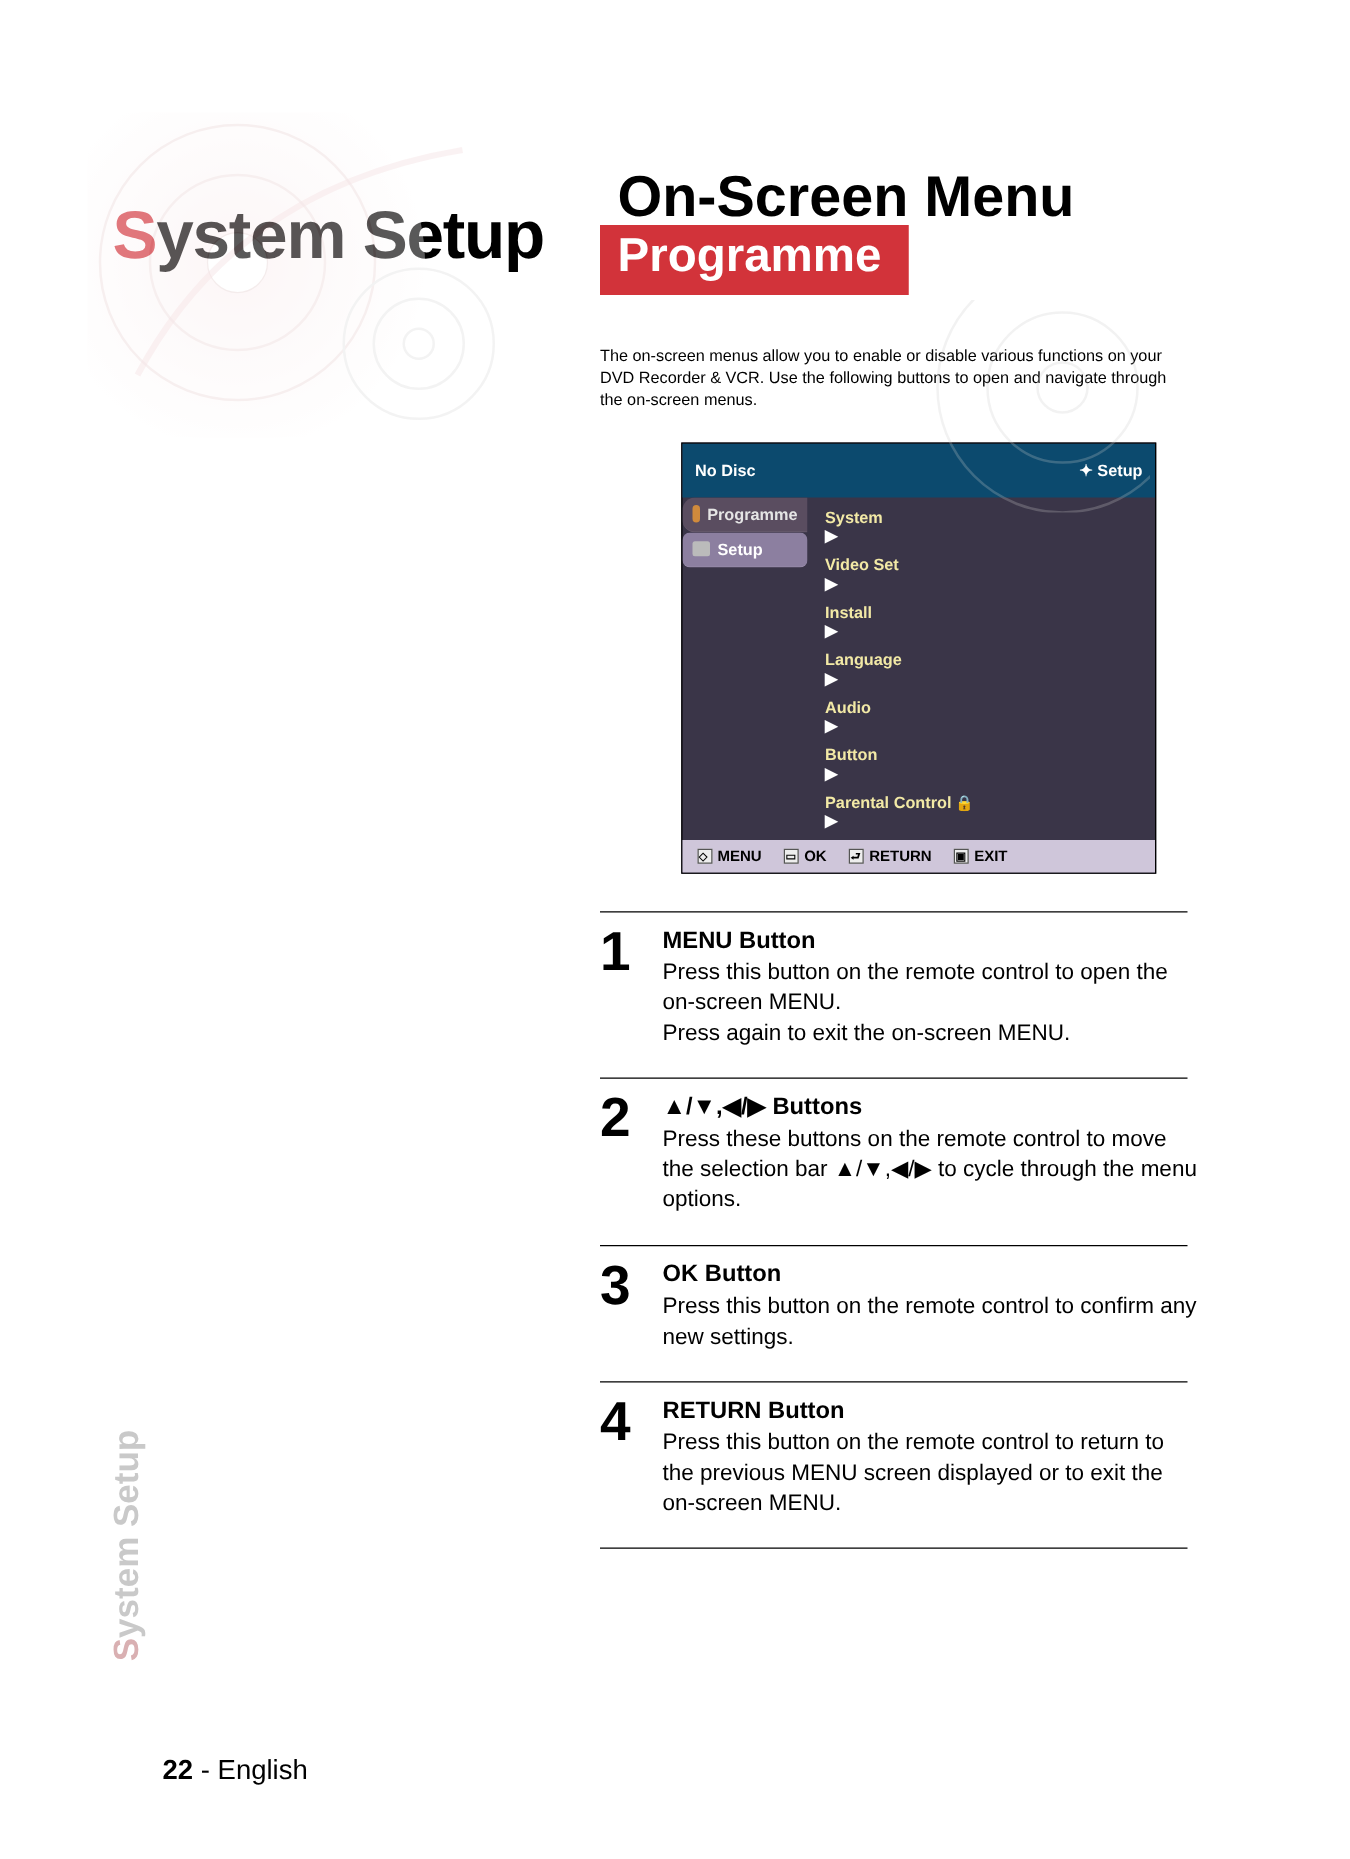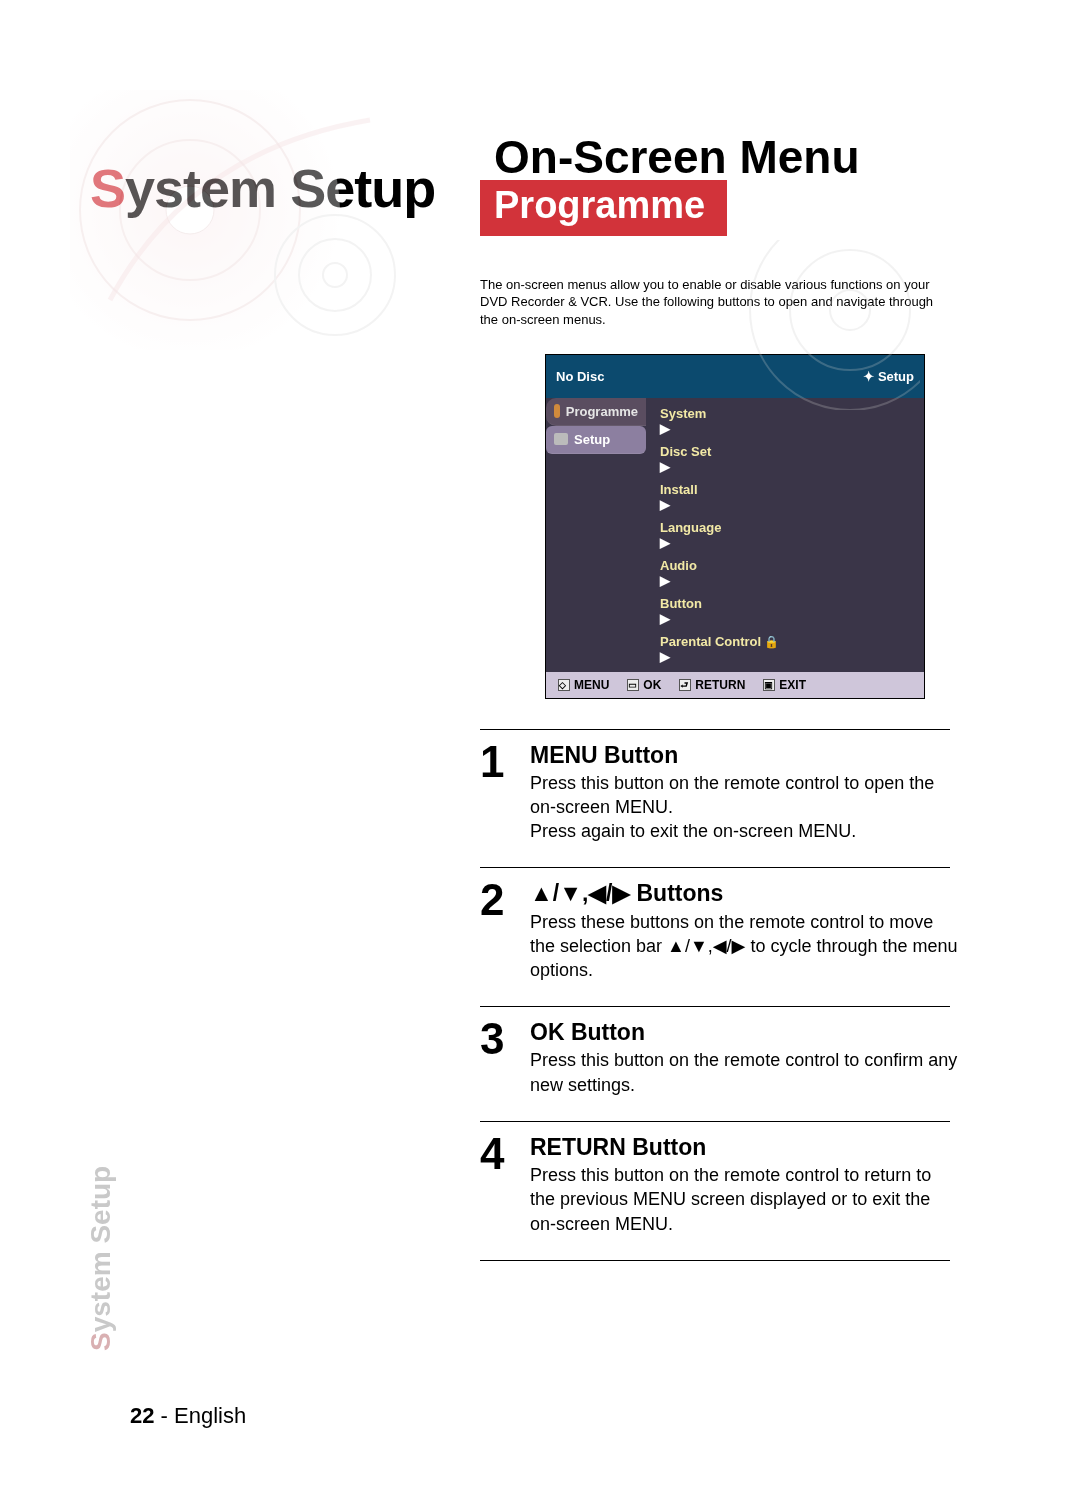--- a/index.html
+++ b/index.html
@@ -154,21 +154,21 @@
     font-size:44px;
     font-weight:800;
     line-height:1;
     width:36px;
     flex:0 0 36px;
   }
   .step-body {
     font-size:18px;
     line-height:1.35;
   }
-  .step-body strong { font-size:23px; font-weight:800; }
+  .step-body strong { font-size:19px; font-weight:800; }
   .arrows { font-family: Arial, sans-serif; }
   .page-foot {
     position:absolute;
     left:130px;
     bottom:58px;
     font-size:22px;
   }
   .page-foot strong { font-weight:800;}
   
   .disc-art svg { width:100%; height:100%; }
@@ -232,21 +232,21 @@
                 <span class="osd-icon2"></span>
                 <span>Setup</span>
               </div>
           </div>
           <div class="osd-main" id="osd-main">
               <div class="osd-row">
                 <span>System</span>
                 <span class="osd-arrow">▶</span>
               </div>
               <div class="osd-row">
-                <span>Disc Set</span>
+                <span>Video Set</span>
                 <span class="osd-arrow">▶</span>
               </div>
               <div class="osd-row">
                 <span>Install</span>
                 <span class="osd-arrow">▶</span>
               </div>
               <div class="osd-row">
                 <span>Language</span>
                 <span class="osd-arrow">▶</span>
               </div>

